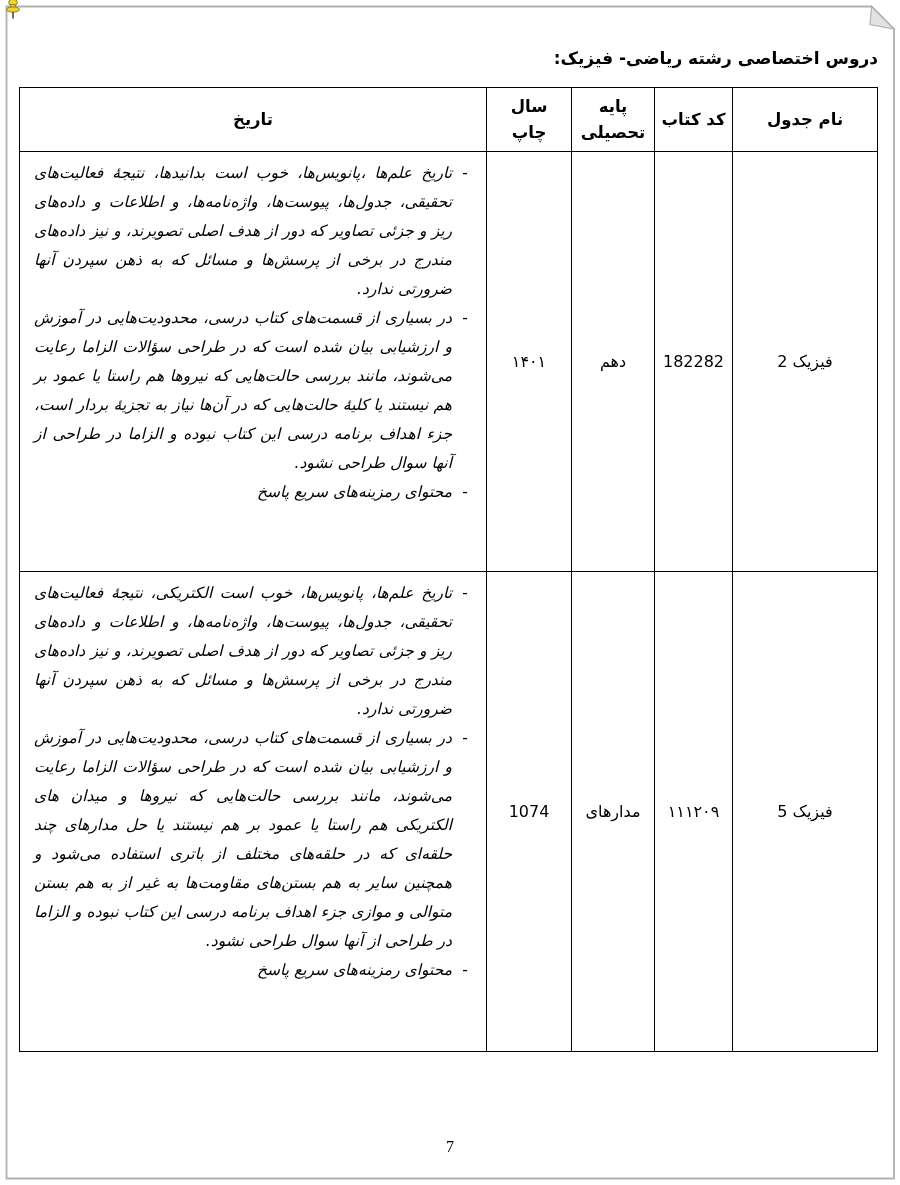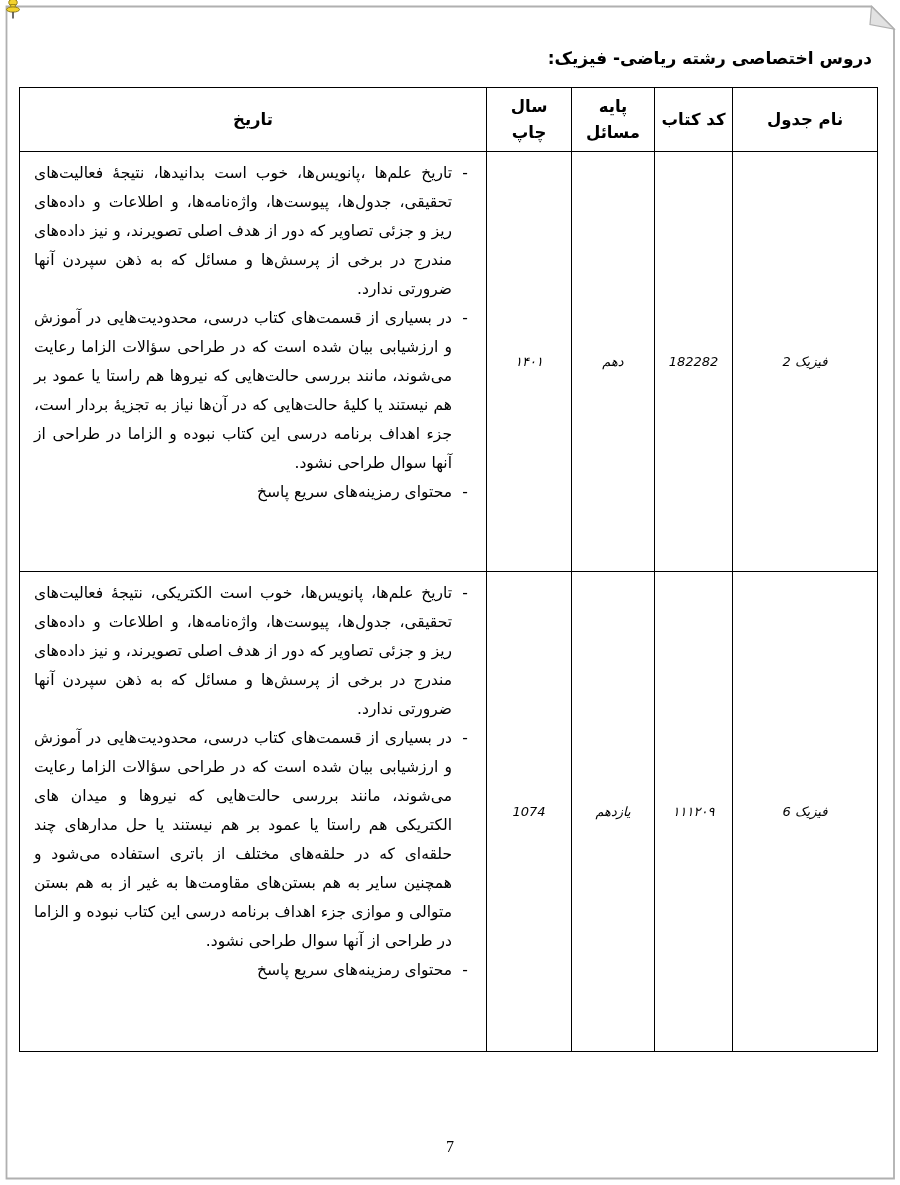--- a/index.html
+++ b/index.html
@@ -1,31 +1,31 @@
 <!DOCTYPE html>
 <html lang="fa"><head>
 <meta charset="utf-8">
 <style>
   html,body{margin:0;padding:0;background:#fff;}
   body{width:900px;height:1185px;position:relative;overflow:hidden;
        font-family:"DejaVu Sans",sans-serif;color:#000;}
   .frame-svg{position:absolute;left:0;top:0;width:900px;height:1185px;pointer-events:none;}
-  .page-title{position:absolute;top:48px;right:28px;direction:rtl;
+  .page-title{position:absolute;top:48px;right:22px;direction:rtl;
        font-size:17px;font-weight:bold;letter-spacing:0;}
   table.main{position:absolute;top:87px;right:22px;width:858px;
        border-collapse:collapse;direction:rtl;table-layout:fixed;}
   table.main th,table.main td{border:1.6px solid #000;}
   table.main th{font-size:16.5px;font-weight:bold;text-align:center;
        vertical-align:middle;padding:6px 2px;line-height:1.55;}
   thead tr{height:63px;}
-  td.val{font-size:13px;text-align:center;vertical-align:middle;padding:2px;font-style:italic;}
+  td.val{font-size:16px;text-align:center;vertical-align:middle;padding:2px;}
   td.del{vertical-align:top;padding:7px 8px 6px 10px;direction:rtl;}
   .bullet{display:flex;font-size:15.5px;line-height:29px;}
   .dash{width:26px;flex-shrink:0;text-align:center;}
-  .btxt{flex:1;text-align:justify;padding-left:4px;}
+  .btxt{flex:1;text-align:justify;padding-left:4px;font-style:italic;}
   .pagenum{position:absolute;top:1138px;left:0;width:900px;text-align:center;
        font-family:"Liberation Serif",serif;font-size:16px;}
 </style>
 </head>
 <body>
 
 <svg class="frame-svg" viewBox="0 0 900 1185">
   <path d="M 6.5 6.5 H 871.5 L 894 29 V 1178.5 H 6.5 Z" fill="none" stroke="#b0b0b0" stroke-width="1.8"></path>
   <path d="M 871.5 6.5 L 894 29 L 870 24.5 Z" fill="#e2e2e2" stroke="#b0b0b0" stroke-width="1.2"></path>
   <g transform="translate(4,-1)">
@@ -45,21 +45,21 @@
       <col style="width:83px">
     <col style="width:85px">
       <col style="width:467px">
   </colgroup>
   <thead>
     <tr>
       <th>نام جدول</th>
       <th>کد کتاب</th>
       <th>
         <div>پایه</div>
-        <div>مسائل</div>
+        <div>تحصیلی</div>
       </th>
       <th>
         <div>سال</div>
         <div>چاپ</div>
       </th>
       <th>تاریخ</th>
     </tr>
   </thead>
   <tbody>
     <tr style="height:420px">
@@ -76,23 +76,23 @@
           <span class="dash">-</span>
           <div class="btxt">در بسیاری از قسمت‌های کتاب درسی، محدودیت‌هایی در آموزش و ارزشیابی بیان شده است که در طراحی سؤالات الزاما رعایت می‌شوند، مانند بررسی حالت‌هایی که نیروها هم راستا یا عمود بر هم نیستند یا کلیۀ حالت‌هایی که در آن‌ها نیاز به تجزیۀ بردار است، جزء اهداف برنامه درسی این کتاب نبوده و الزاما در طراحی از آنها سوال طراحی نشود.</div>
         </div>
         <div class="bullet">
           <span class="dash">-</span>
           <div class="btxt">محتوای رمزینه‌های سریع پاسخ</div>
         </div>
       </td>
     </tr>
     <tr style="height:480px">
-      <td class="val">فیزیک 6</td>
+      <td class="val">فیزیک 5</td>
       <td class="val">۱۱۱۲۰۹</td>
-      <td class="val">یازدهم</td>
+      <td class="val">مدارهای</td>
       <td class="val">1074</td>
       <td class="del">
         <div class="bullet">
           <span class="dash">-</span>
           <div class="btxt">تاریخ علم‌ها، پانویس‌ها، خوب است الکتریکی، نتیجۀ فعالیت‌های تحقیقی، جدول‌ها، پیوست‌ها، واژه‌نامه‌ها، و اطلاعات و داده‌های ریز و جزئی تصاویر که دور از هدف اصلی تصویرند، و نیز داده‌های مندرج در برخی از پرسش‌ها و مسائل که به ذهن سپردن آنها ضرورتی ندارد.</div>
         </div>
         <div class="bullet">
           <span class="dash">-</span>
           <div class="btxt">در بسیاری از قسمت‌های کتاب درسی، محدودیت‌هایی در آموزش و ارزشیابی بیان شده است که در طراحی سؤالات الزاما رعایت می‌شوند،  مانند بررسی حالت‌هایی که نیروها و میدان های الکتریکی هم راستا یا عمود بر هم نیستند یا حل مدارهای چند حلقه‌ای که در حلقه‌های مختلف از باتری استفاده می‌شود و همچنین سایر به هم بستن‌های مقاومت‌ها به غیر از به هم بستن متوالی و موازی جزء اهداف برنامه درسی این کتاب نبوده و الزاما در طراحی از آنها سوال طراحی نشود.</div>
         </div>

